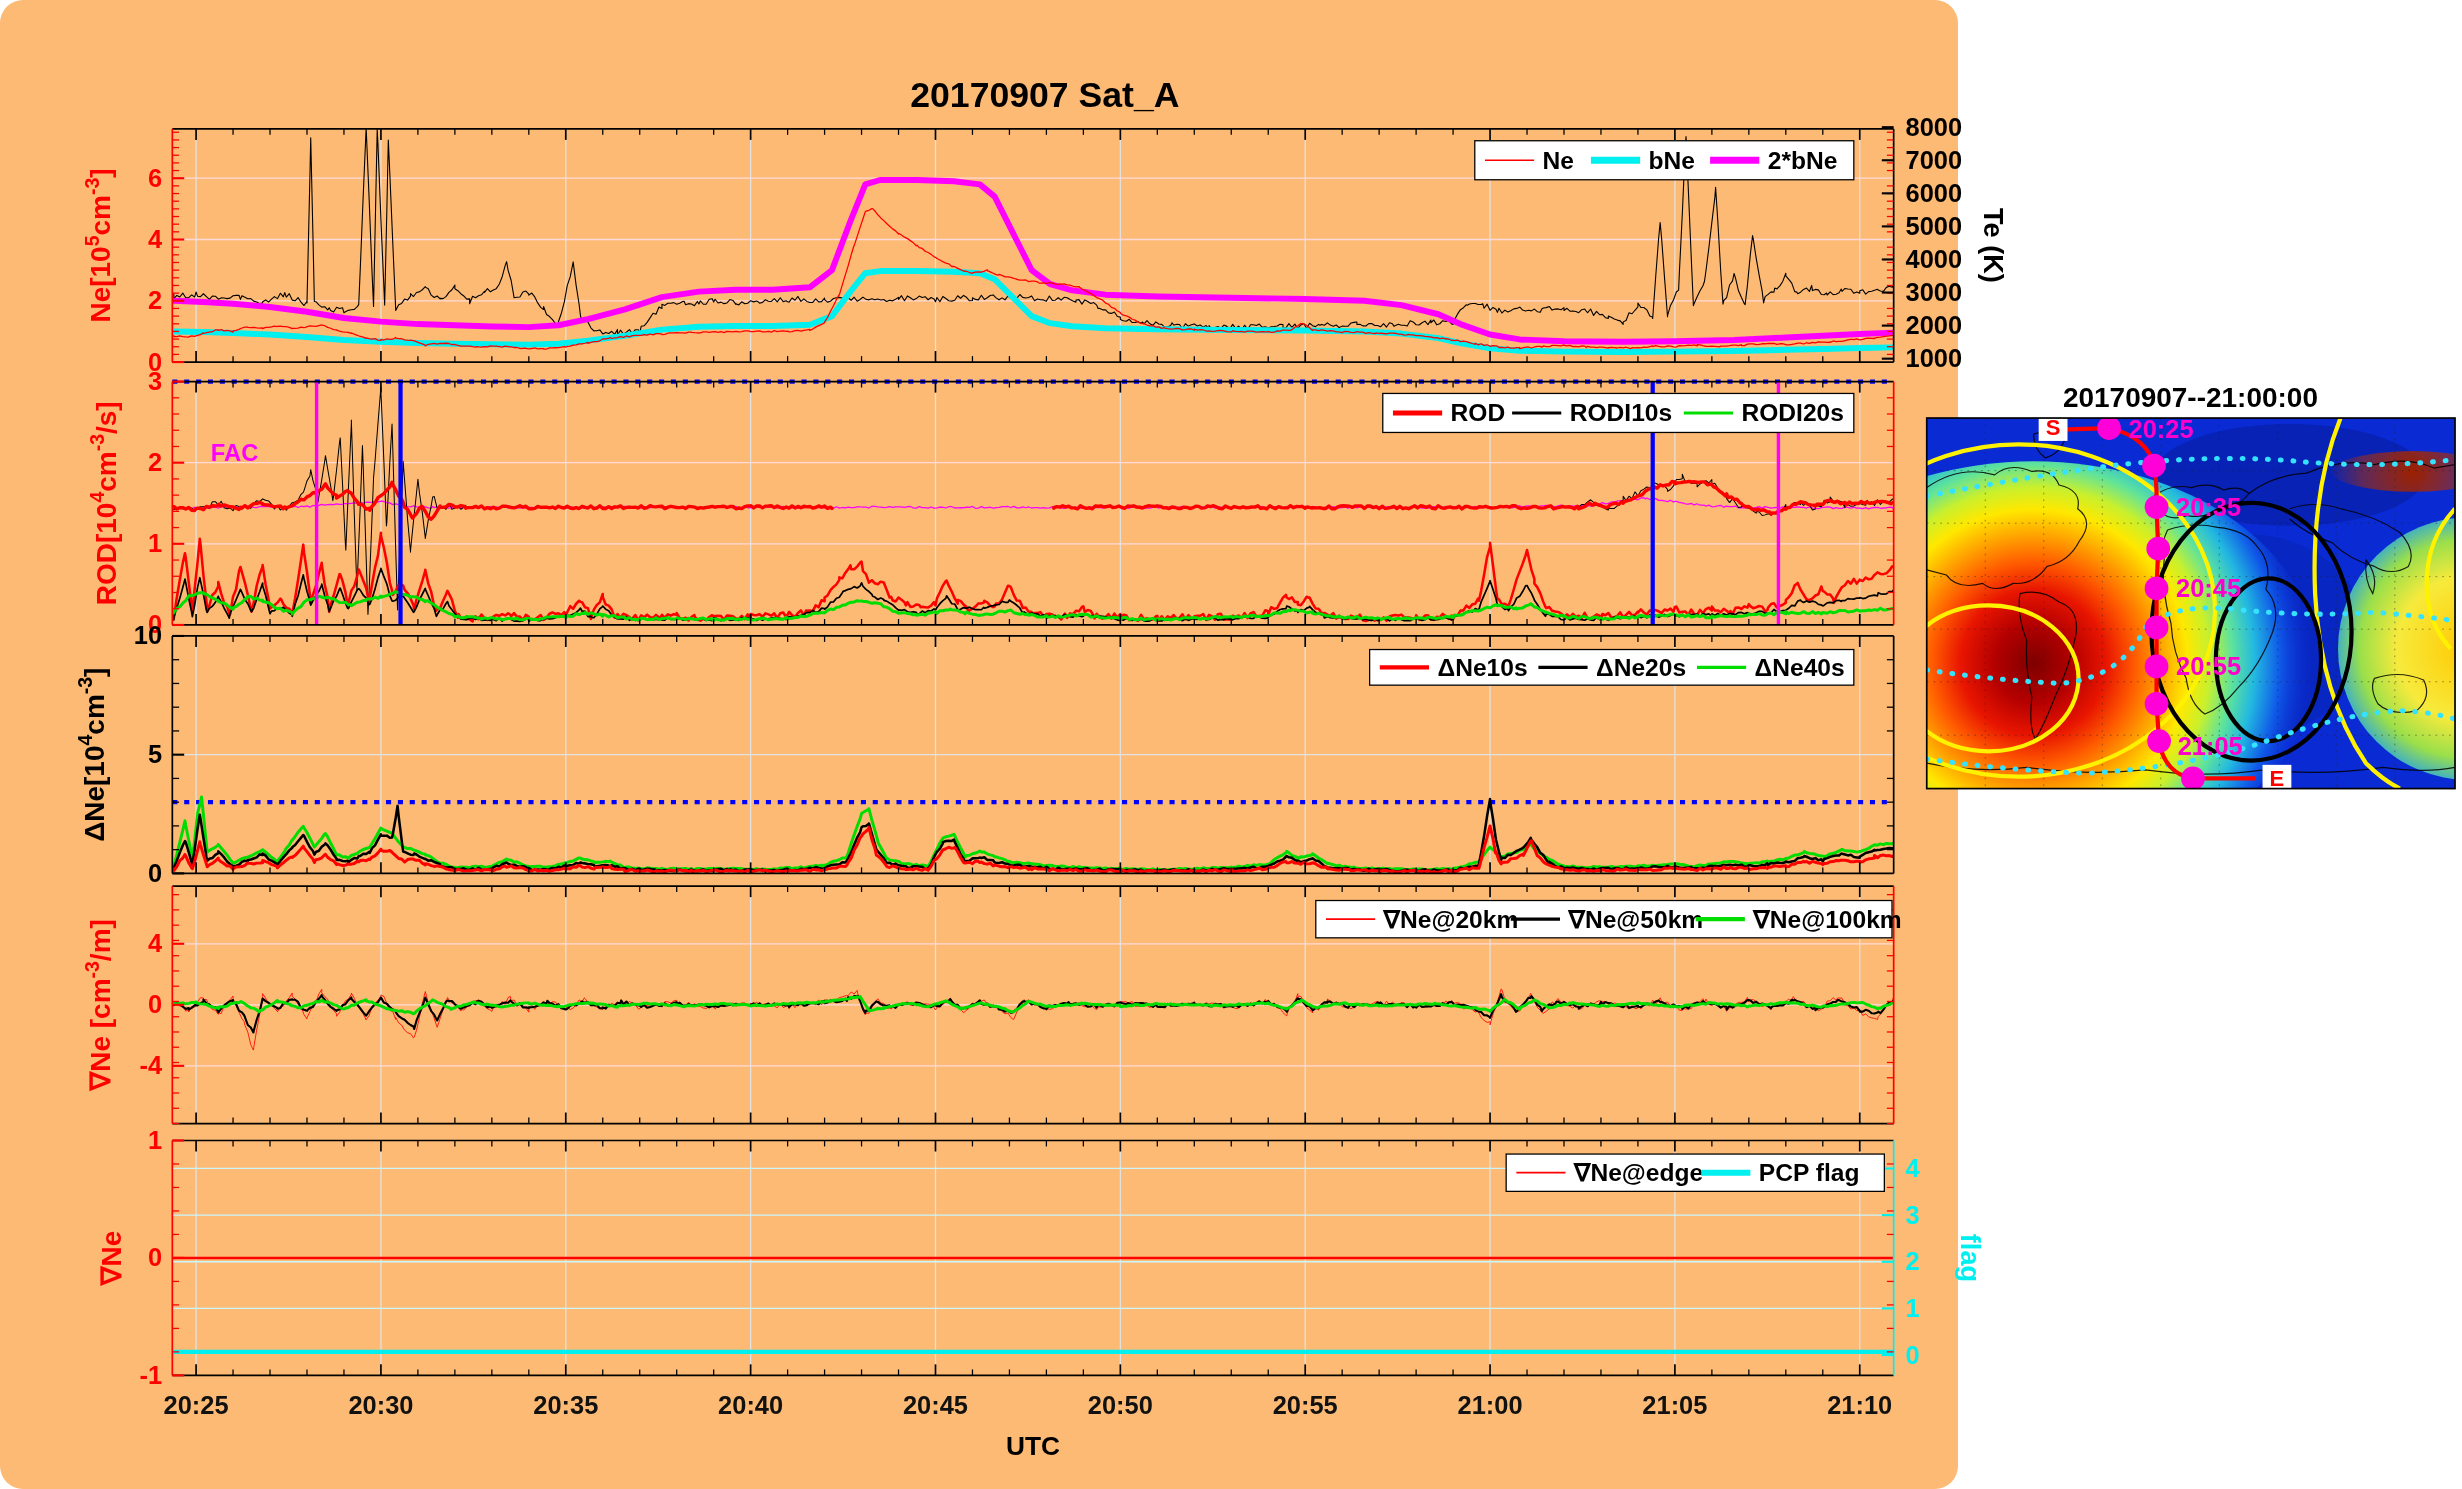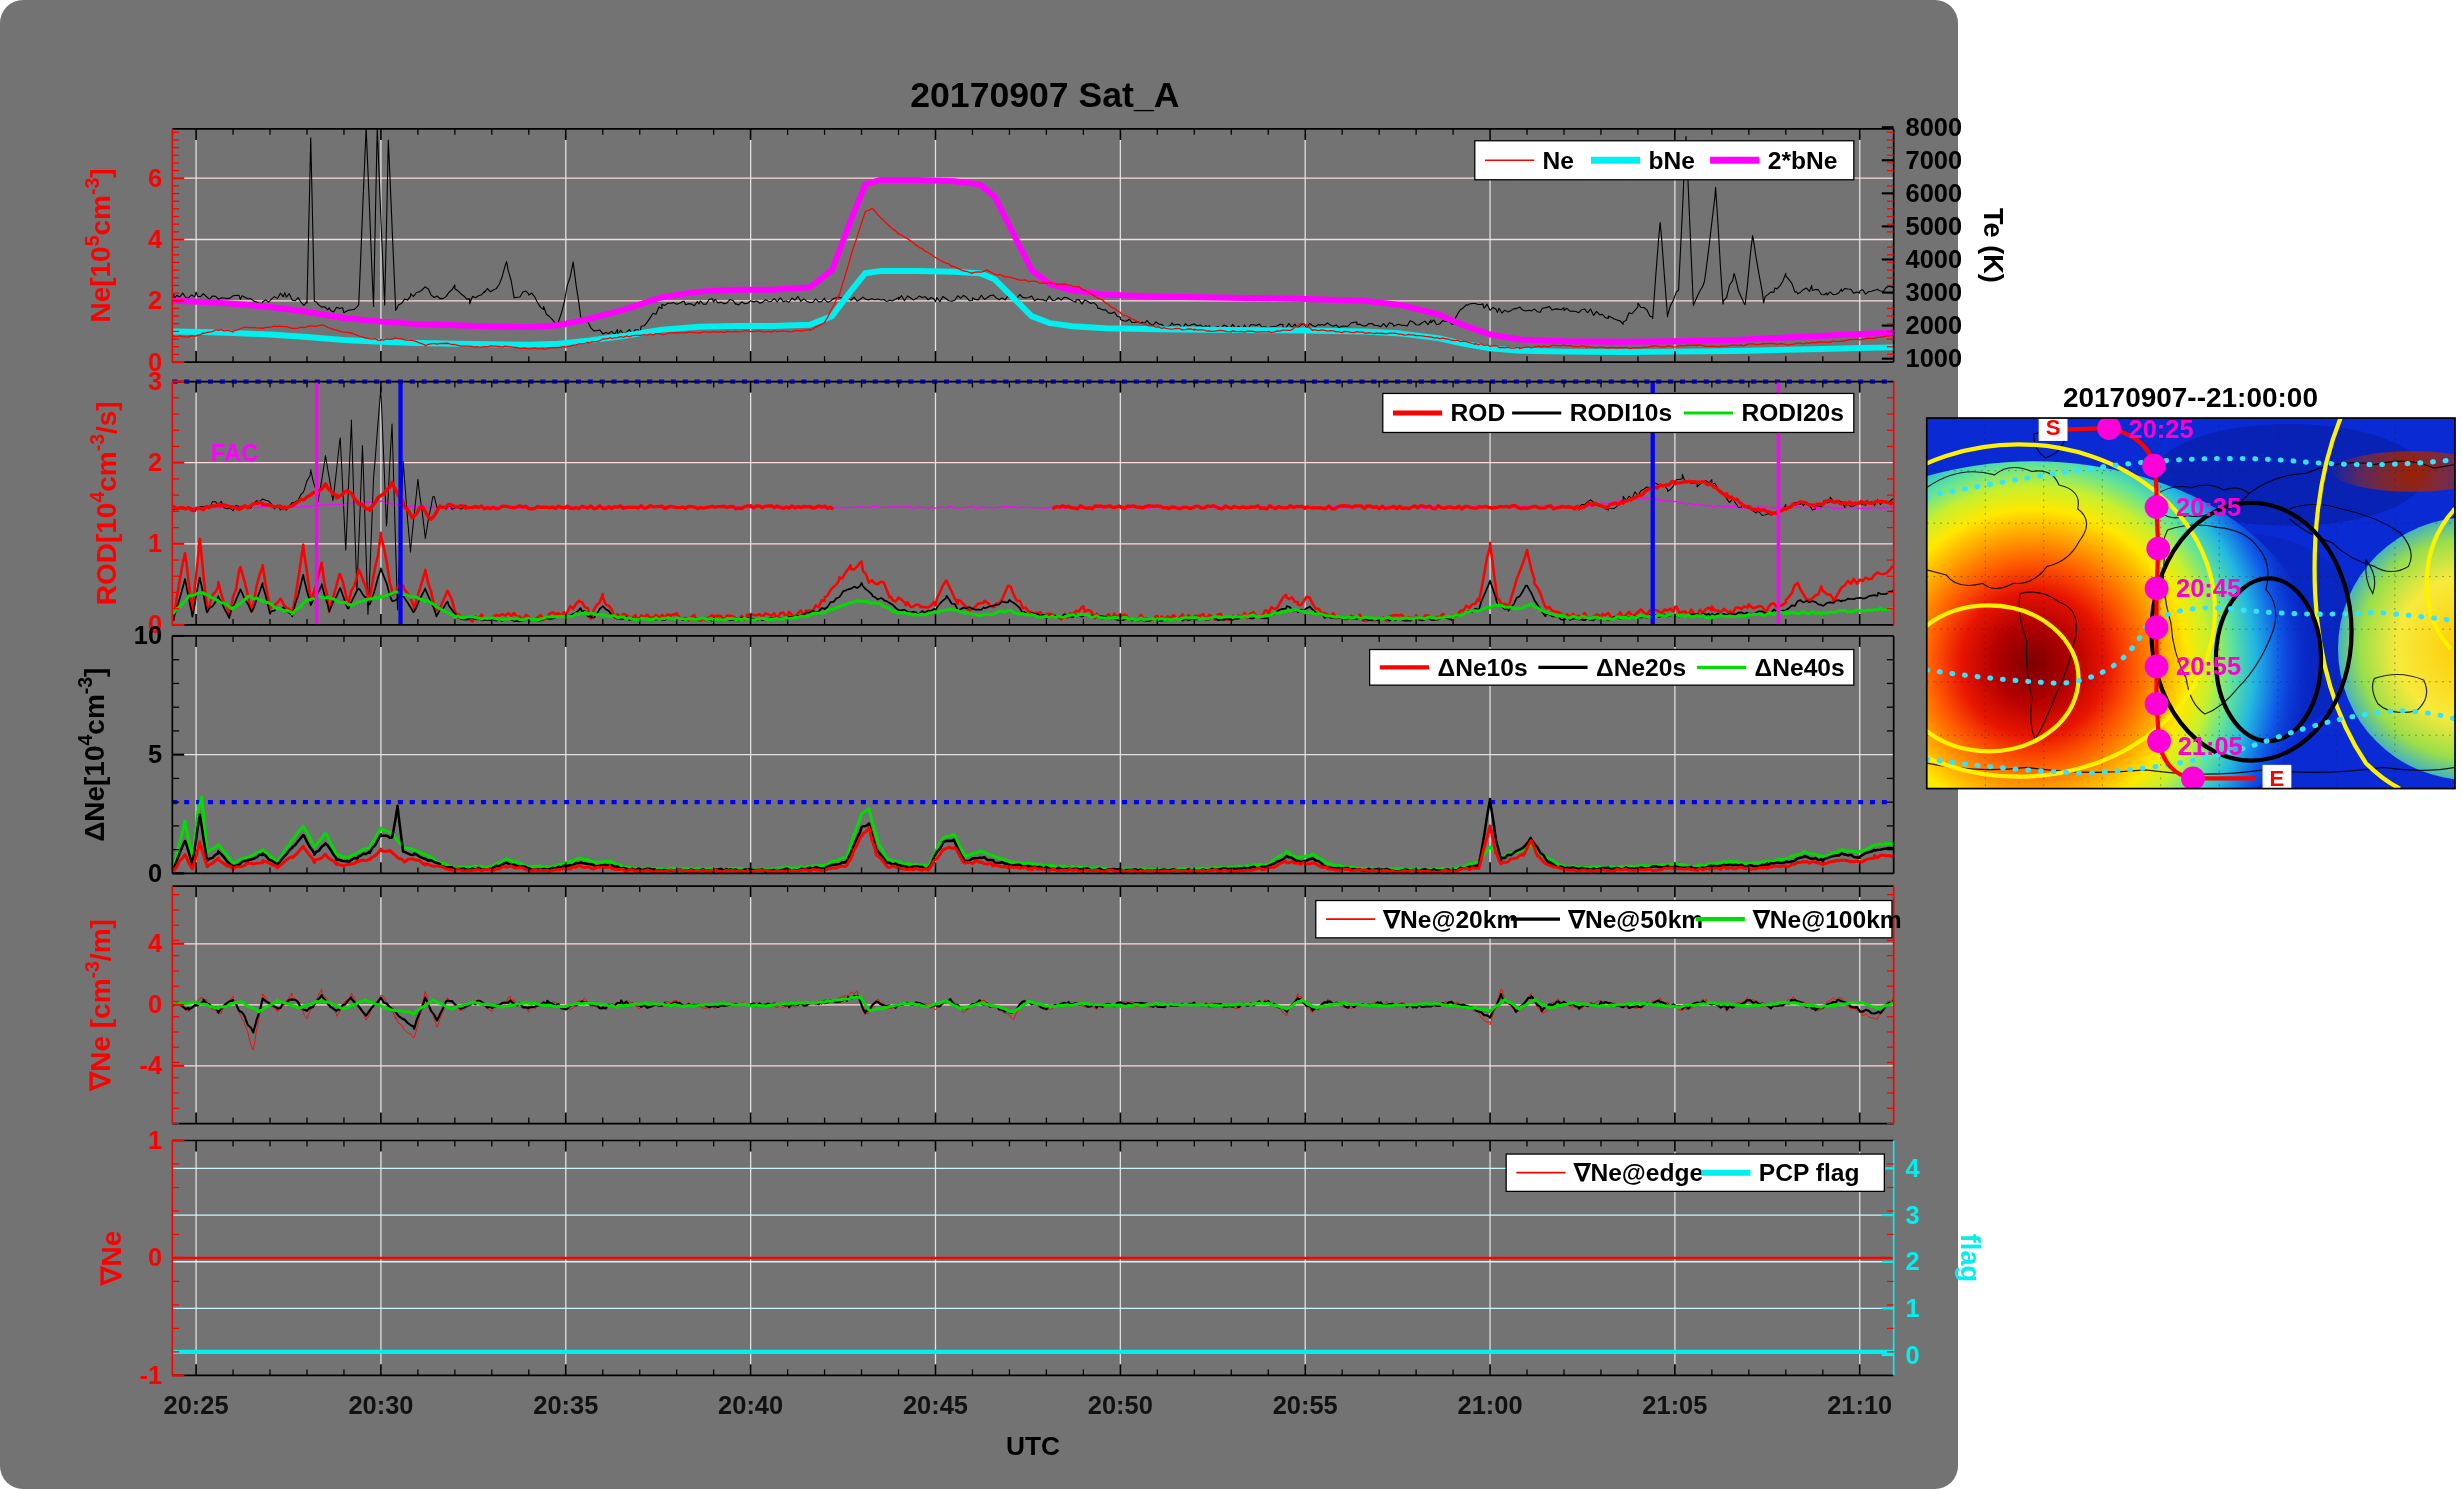--- a/index.html
+++ b/index.html
@@ -1,17 +1,17 @@
 <!DOCTYPE html>
 <html style="font-size:13.6px"><head>
 <meta charset="utf-8">
 <style>
   html,body{margin:0;padding:0;background:#fff;}
   body{width:2462px;height:1489px;font-family:"Liberation Sans",sans-serif;position:relative;overflow:hidden;}
-  #fig{position:relative;width:1958px;height:1489px;background:#737373;border-radius:23px;}
+  #fig{position:relative;width:1958px;height:1489px;background:#fdba74;border-radius:23px;}
   svg{position:absolute;left:0;top:0;}
   text{font-family:"Liberation Sans",sans-serif;}
 </style>
 </head>
 <body>
 <div id="fig">
 
 <svg id="chart" width="2462" height="1489" viewBox="0 0 2903 1756">
   <text x="1232" y="126" text-anchor="middle" font-size="42" font-weight="bold" fill="#000">20170907  Sat_A</text>
   <text x="1218" y="1716" text-anchor="middle" font-size="31" font-weight="bold" fill="#000">UTC</text>

